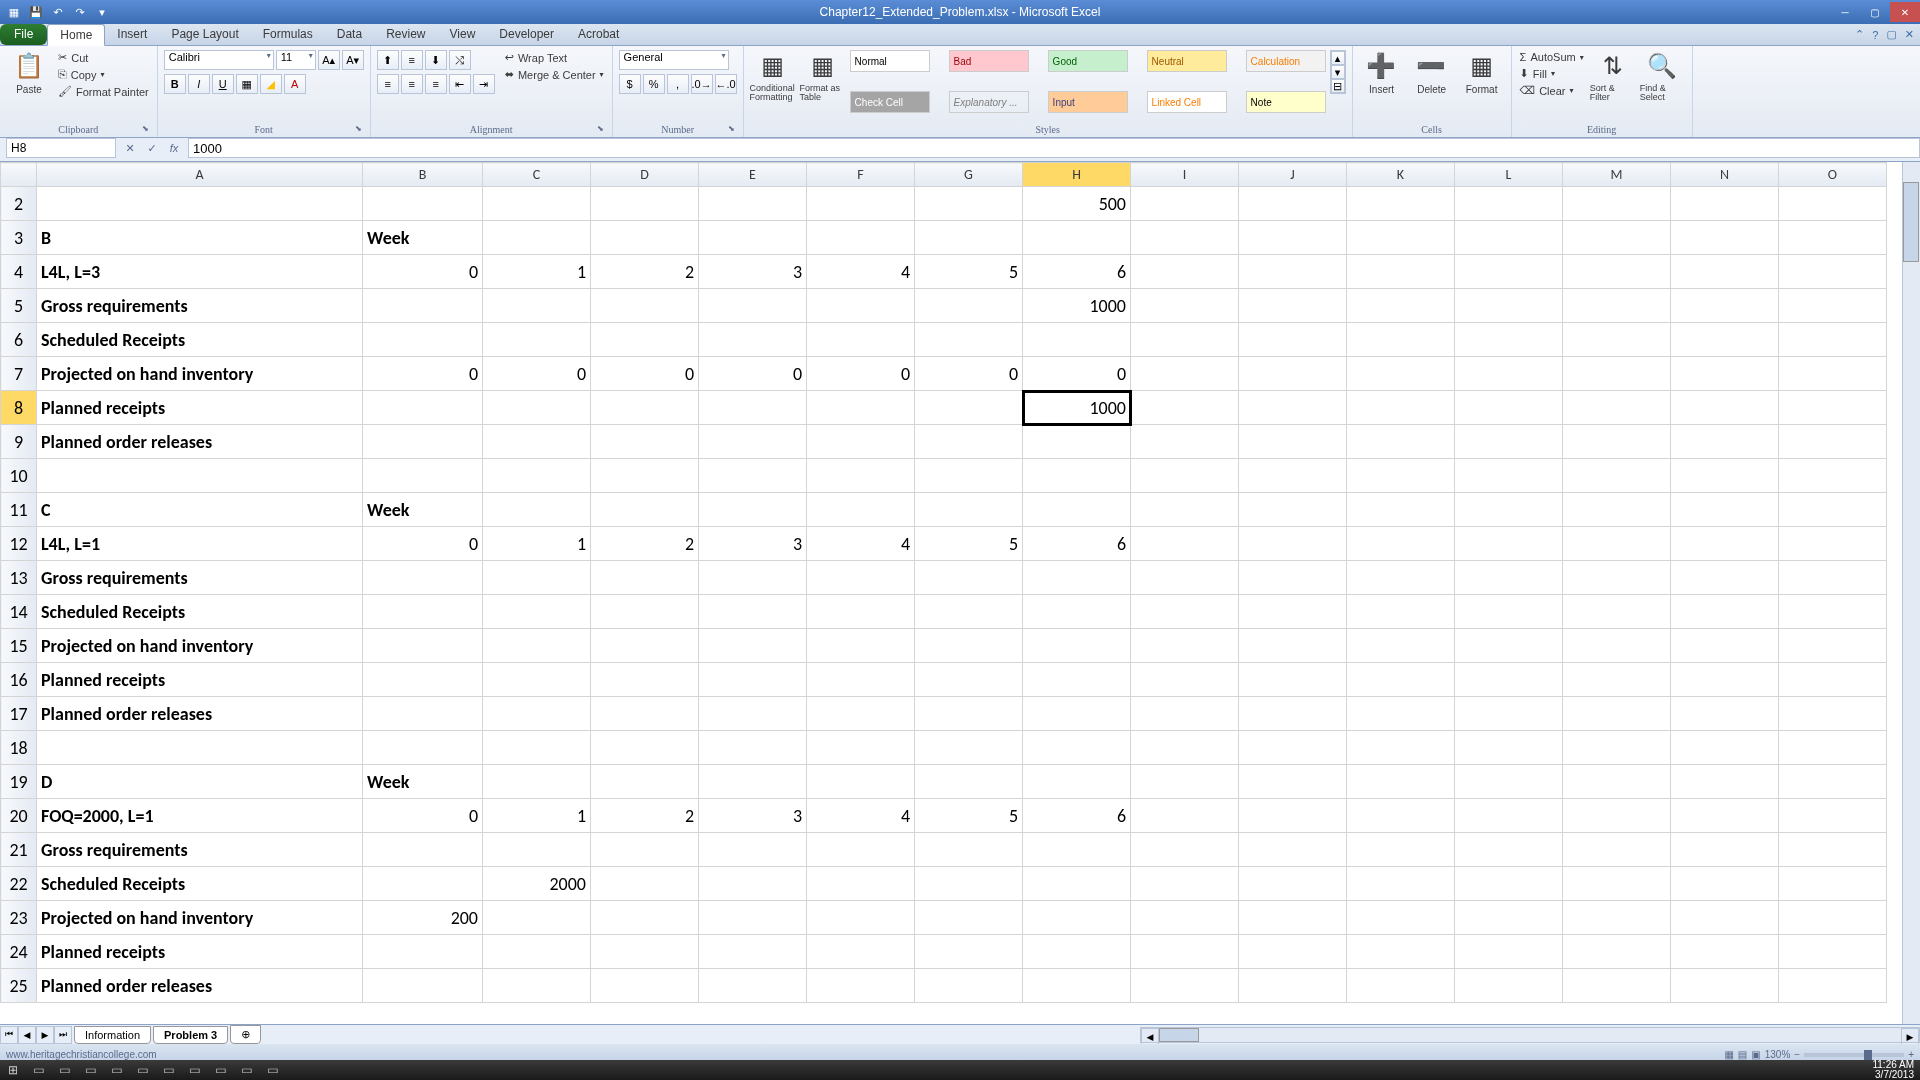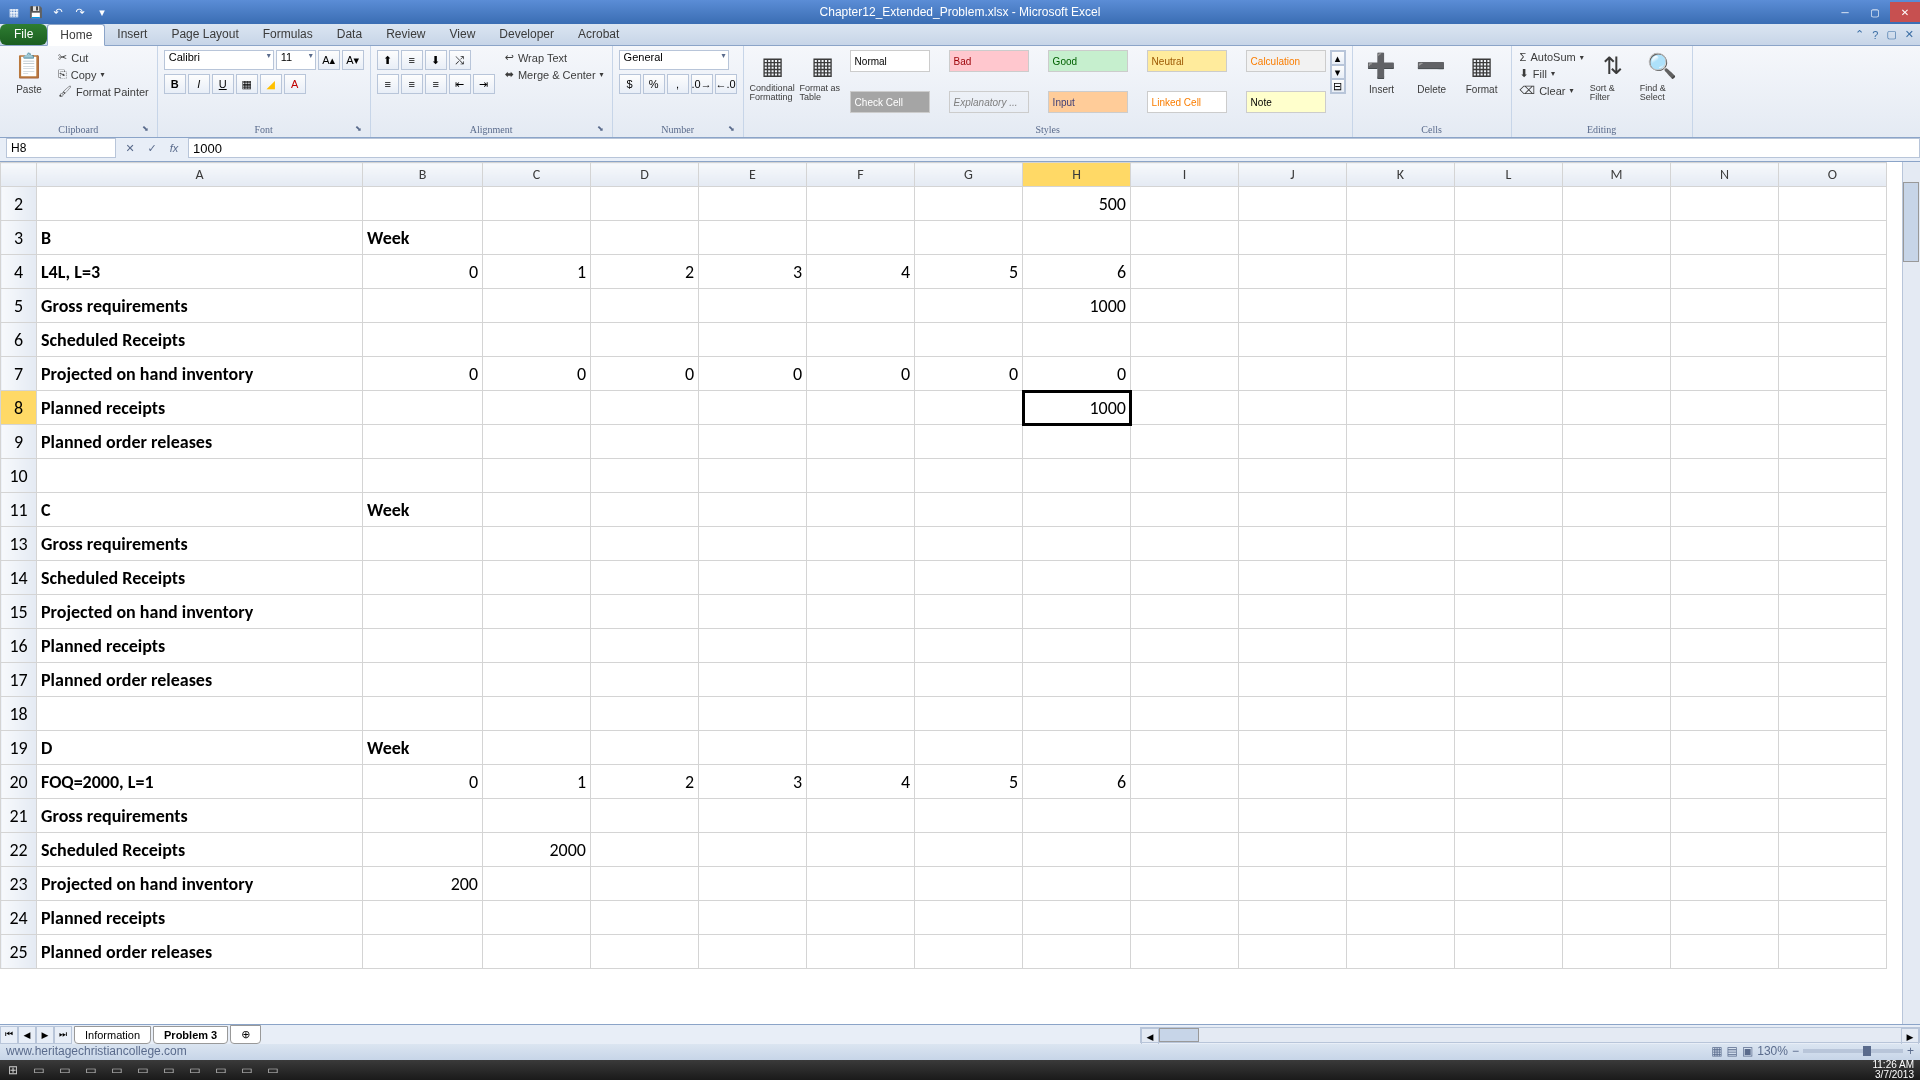--- a/index.html
+++ b/index.html
@@ -77,21 +77,21 @@
 
 .sheet-tabs { position: absolute; bottom: 36px; left: 0; right: 0; height: 20px; background: #e8eef7; border-top: 1px solid #8ba4c8; display: flex; align-items: center; font-size: 11px; }
 .nav-arrows { display: flex; gap: 0; }
 .nav-arrow { width: 18px; height: 18px; border: 1px solid #b8c5d9; display: flex; align-items: center; justify-content: center; font-size: 9px; }
 .sheet-tab { padding: 2px 10px; background: #fff; border: 1px solid #999; border-radius: 0 0 4px 4px; margin-left: 2px; }
 .sheet-tab.active { background: #fff; font-weight: bold; }
 .hscroll { margin-left: auto; width: 780px; height: 16px; background: #e4eaf3; border: 1px solid #b8c5d9; display: flex; }
 .hscroll-thumb { width: 40px; background: #c7d5e8; border: 1px solid #999; }
 
 
-.statusbar { position: absolute; bottom: 20px; left: 0; right: 0; height: 16px; background: linear-gradient(#dbe5f1,#c7d5e8); font-size: 12px; color: #5a6b8c; padding: 0 6px; display: flex; align-items: flex-start; }
+.statusbar { position: absolute; bottom: 20px; left: 0; right: 0; height: 16px; background: linear-gradient(#dbe5f1,#c7d5e8); font-size: 10px; color: #5a6b8c; padding: 0 6px; display: flex; align-items: flex-end; }
 .zoom-ctrl { margin-left: auto; display: flex; align-items: center; gap: 4px; }
 .zoom-slider { width: 100px; height: 4px; background: #b8c5d9; position: relative; }
 .zoom-thumb { width: 8px; height: 10px; background: #5a6b8c; position: absolute; left: 60%; top: -3px; }
 
 
 .taskbar { position: absolute; bottom: 0; left: 0; right: 0; height: 20px; background: linear-gradient(#3a3a3a,#1a1a1a); display: flex; align-items: center; }
 .tb-icon { width: 26px; height: 18px; display: flex; align-items: center; justify-content: center; color: #ccc; font-size: 12px; }
 .tb-time { margin-left: auto; color: #fff; font-size: 10px; text-align: right; padding-right: 6px; line-height: 1; }
 
 
@@ -541,20 +541,38 @@
           <td class=""></td>
           <td class=""></td>
           <td class=""></td>
           <td class=""></td>
           <td class=""></td>
           <td class=""></td>
           <td class=""></td>
           <td class=""></td>
         </tr>
         <tr>
+          <td class="row-header">12</td>
+          <td class="text">L4L, L=1</td>
+          <td class="num">0</td>
+          <td class="num">1</td>
+          <td class="num">2</td>
+          <td class="num">3</td>
+          <td class="num">4</td>
+          <td class="num">5</td>
+          <td class="num">6</td>
+          <td class=""></td>
+          <td class=""></td>
+          <td class=""></td>
+          <td class=""></td>
+          <td class=""></td>
+          <td class=""></td>
+          <td class=""></td>
+        </tr>
+        <tr>
           <td class="row-header">13</td>
           <td class="text">Gross requirements</td>
           <td class=""></td>
           <td class=""></td>
           <td class=""></td>
           <td class=""></td>
           <td class=""></td>
           <td class=""></td>
           <td class=""></td>
           <td class=""></td>

